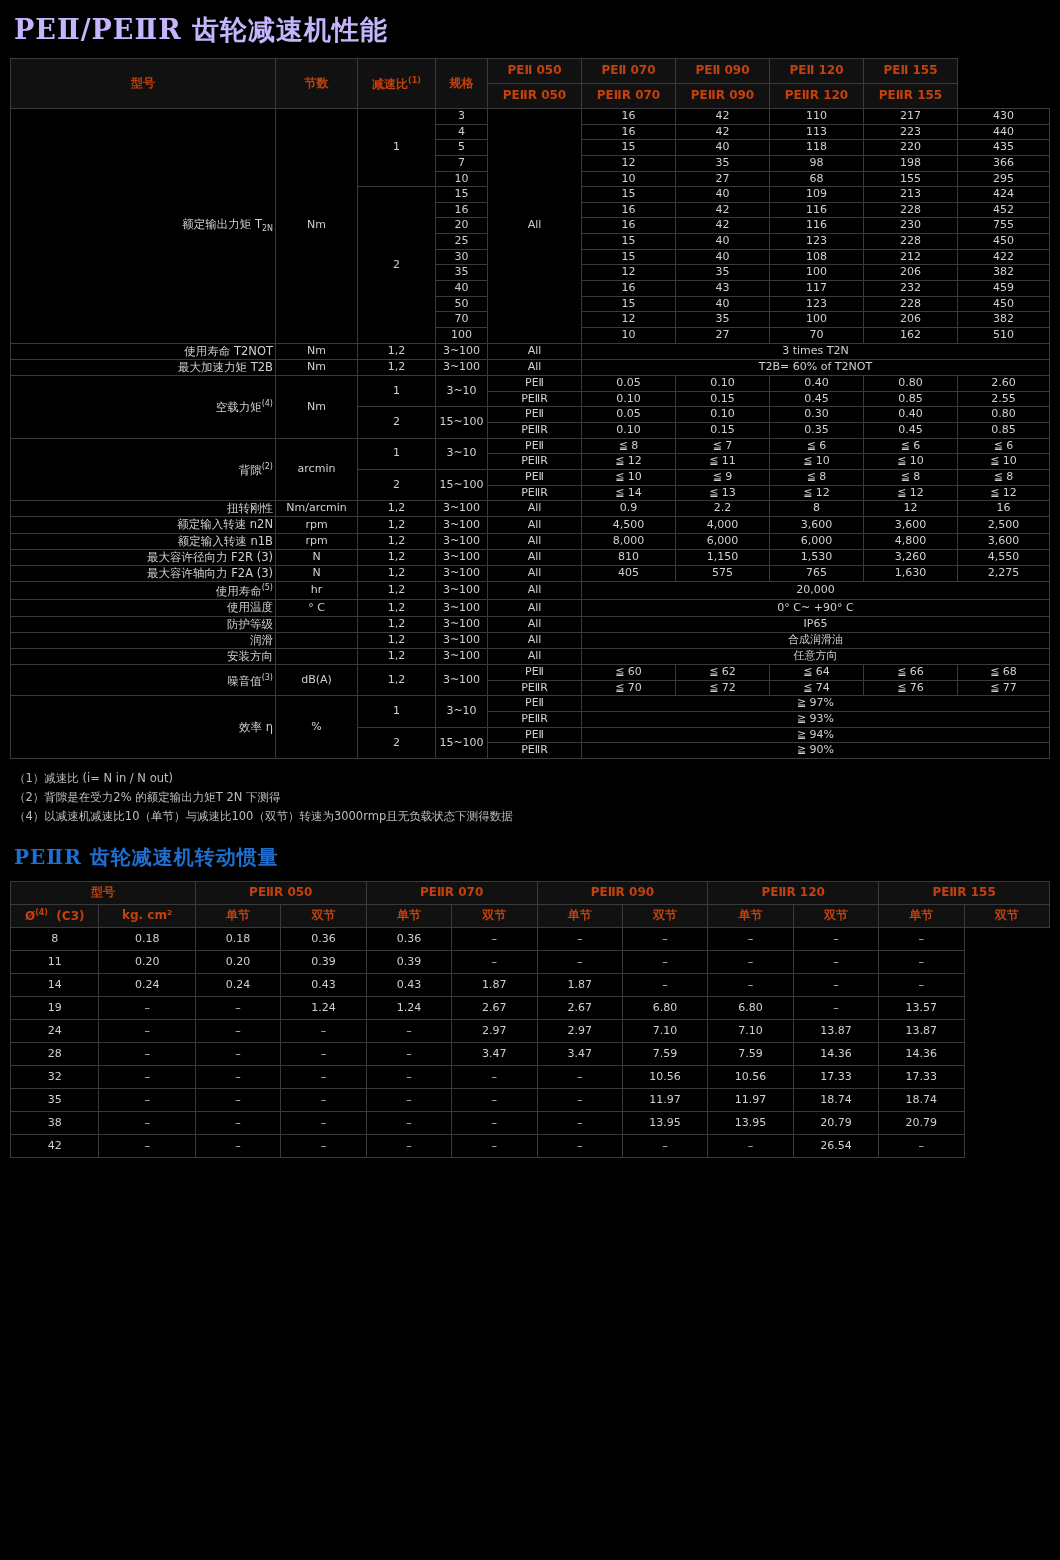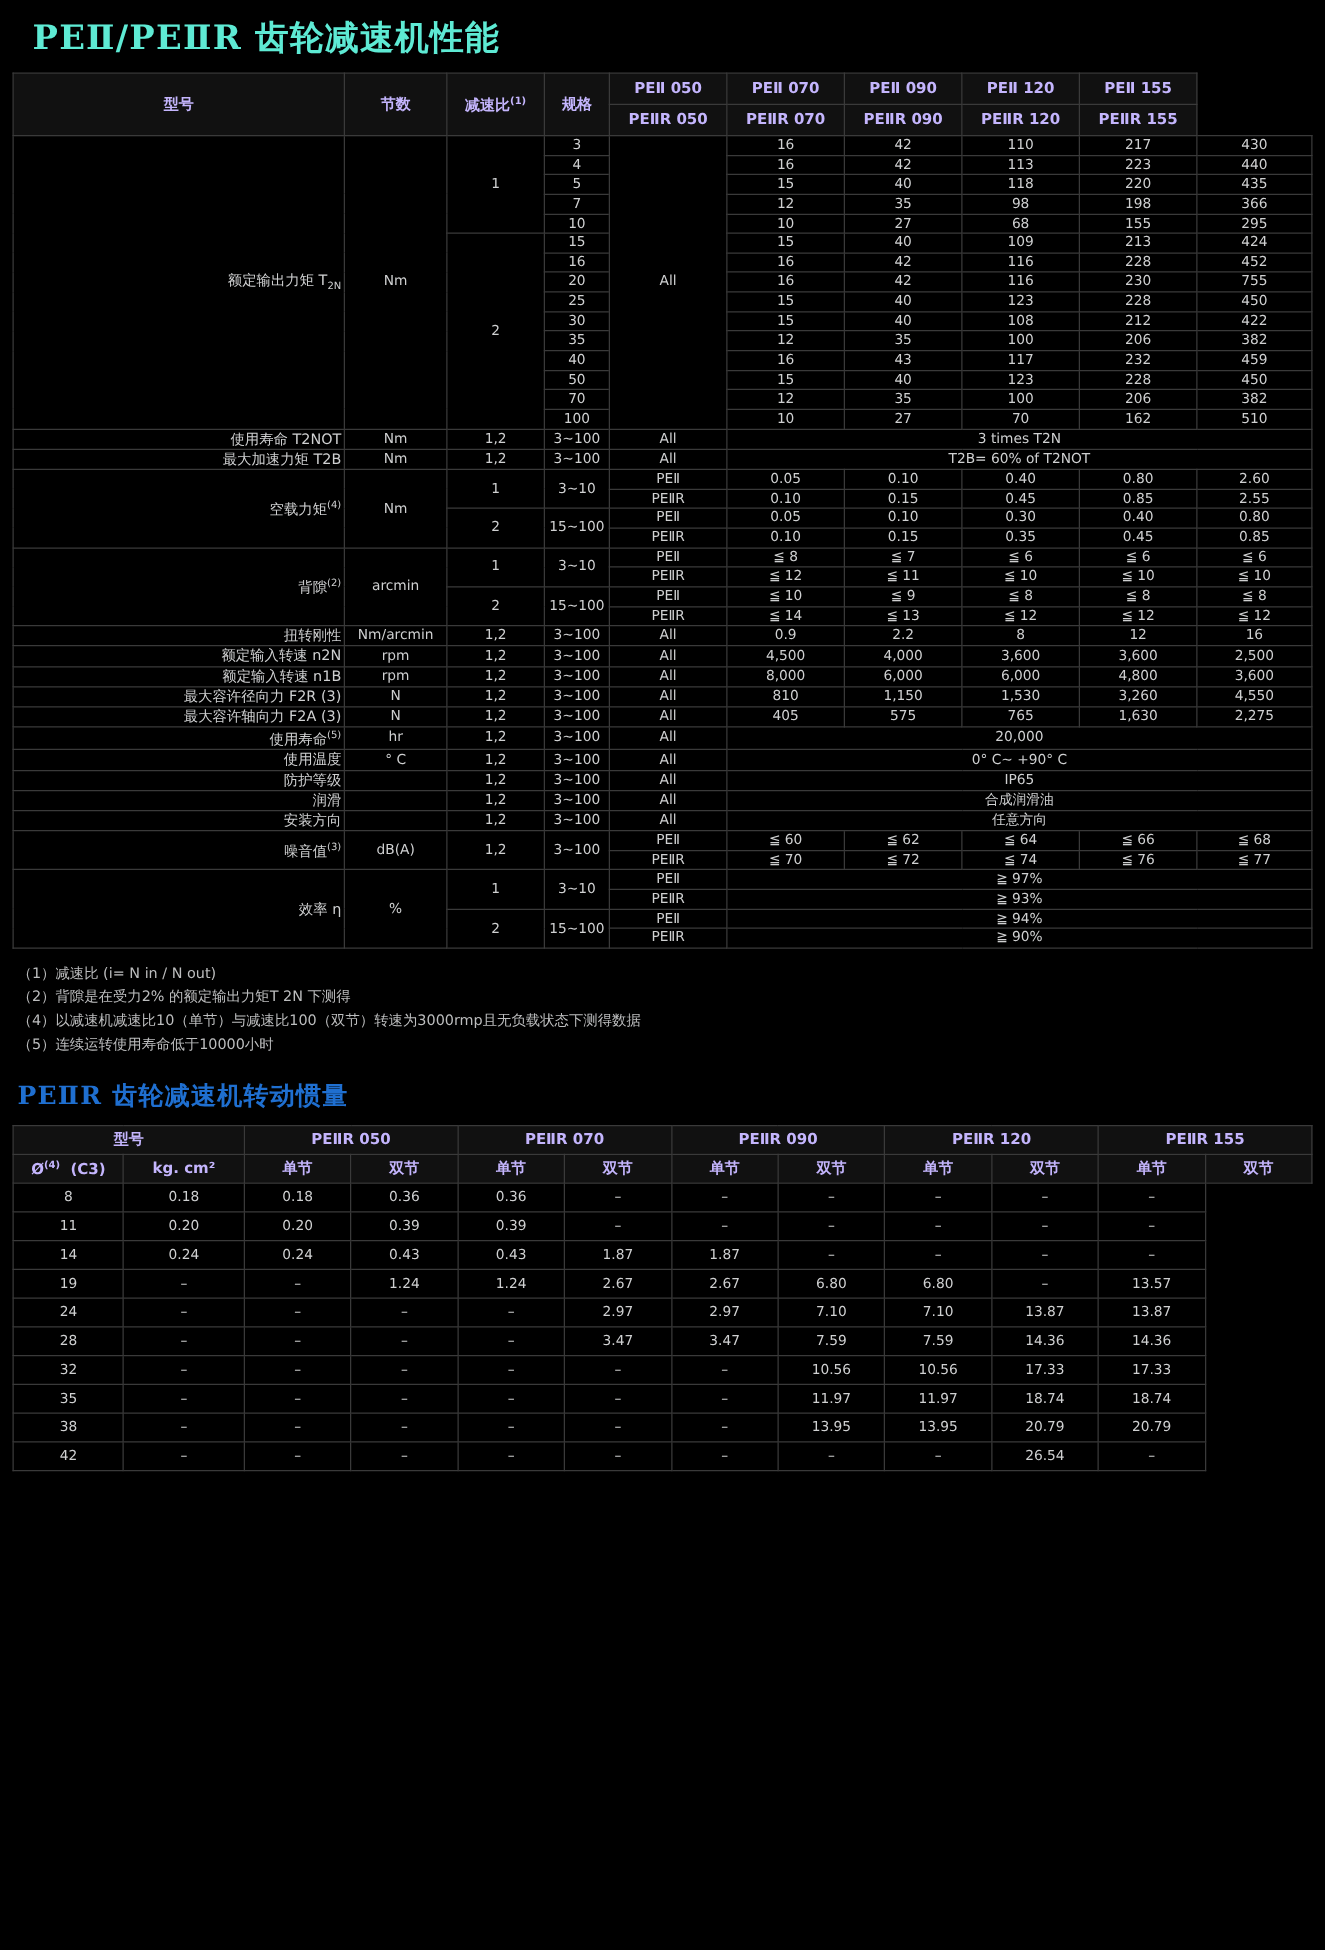--- a/index.html
+++ b/index.html
@@ -5,24 +5,24 @@
   html,body{margin:0;padding:0;background:#000;}
   body{
     width:1060px;height:1560px;
     font-family:"DejaVu Sans","Liberation Sans",sans-serif;
     color:#d9dadb;
     overflow:hidden;
   }
   .page{position:relative;width:1060px;height:1560px;padding:0;box-sizing:border-box;}
   h1.title{
     font-family:"DejaVu Serif","Liberation Serif",serif;
-    color:#5eead4;
+    color:#c4b5fd;
     font-size:27px;
     font-weight:bold;
-    margin:12px 0 10px 26px;
+    margin:12px 0 10px 14px;
     letter-spacing:1px;
   }
   h2.title2{
     font-family:"DejaVu Serif","Liberation Serif",serif;
     color:#1f6fd0;
     font-size:20px;
     font-weight:bold;
     margin:18px 0 10px 14px;
     letter-spacing:1px;
   }
@@ -35,21 +35,21 @@
     color:#cfd0d1;
   }
   table td,table th{
     border:1px solid #3a3a3a;
     text-align:center;
     vertical-align:middle;
     padding:1px 2px;
     font-weight:normal;
     line-height:1.15;
   }
-  .hdr{background:#111;font-weight:bold;color:#c4b5fd;font-size:12px;height:22px;}
+  .hdr{background:#111;font-weight:bold;color:#c2410c;font-size:12px;height:22px;}
   .lbl{text-align:right;padding-left:8px;font-size:11.5px;}
   sup{font-size:8px;vertical-align:super;}
   sub{font-size:8px;vertical-align:sub;}
   .notes{
     margin:10px 14px 0 14px;
     font-size:11.5px;
     color:#bcbdbe;
     line-height:1.65;
   }
   .notes div{white-space:nowrap;}
@@ -454,21 +454,20 @@
           <td>PEⅡR</td>
           <td colspan="5">≧ 90%</td>
         </tr>
       </tbody>
   </table>
 
   <div class="notes">
     <div>（1）减速比 (i= N in / N out)</div>
     <div>（2）背隙是在受力2% 的额定输出力矩T 2N 下测得</div>
     <div>（4）以减速机减速比10（单节）与减速比100（双节）转速为3000rmp且无负载状态下测得数据</div>
-    <div>（5）连续运转使用寿命低于10000小时</div>
   </div>
 
   <h2 class="title2">PEⅡR 齿轮减速机转动惯量</h2>
 
   <table class="t2">
     <colgroup>
       <col style="width:88px">
         <col style="width:96px">
       <col style="width:85px">
         <col style="width:85px">

